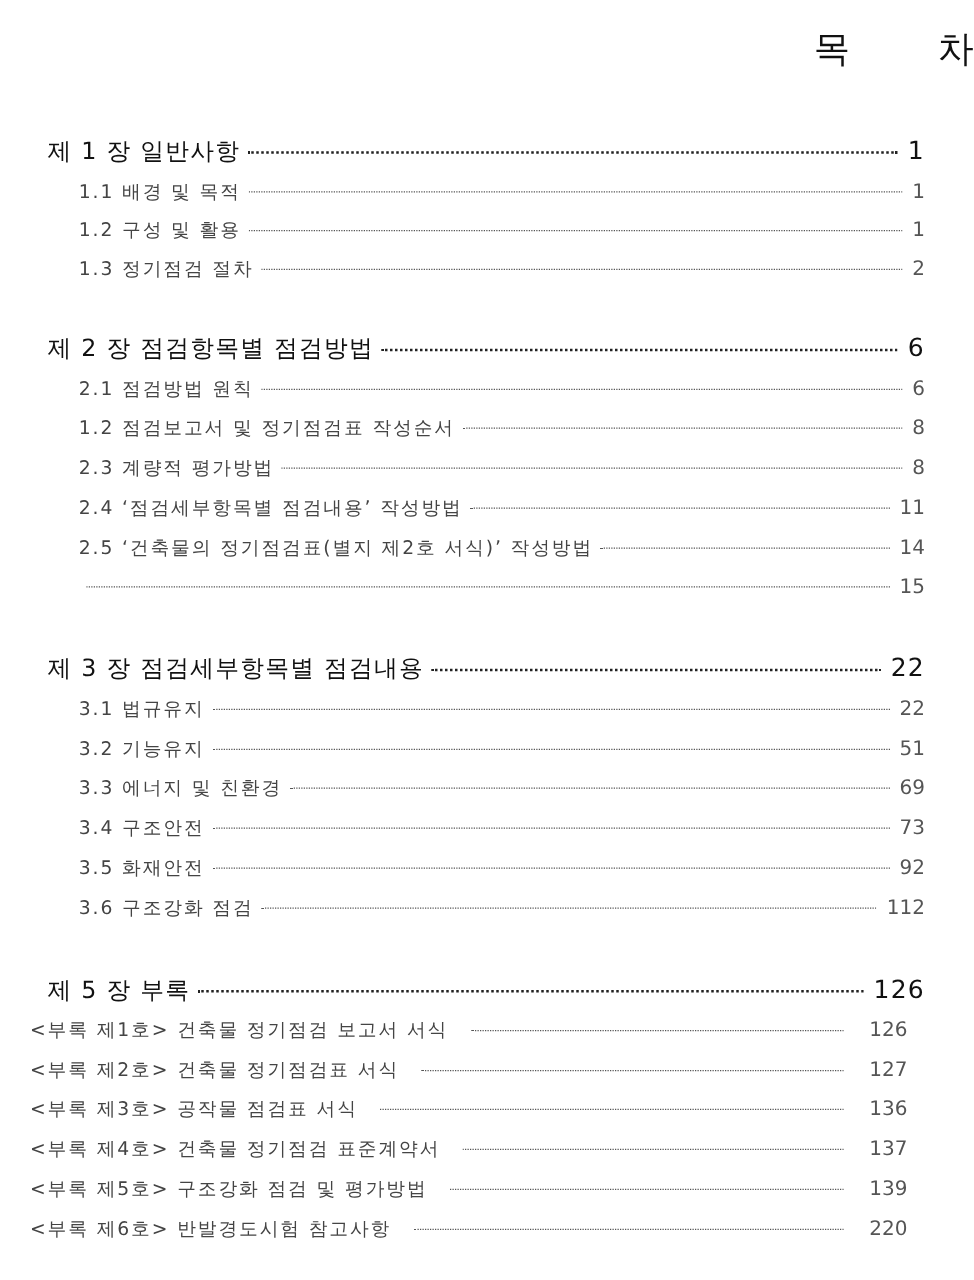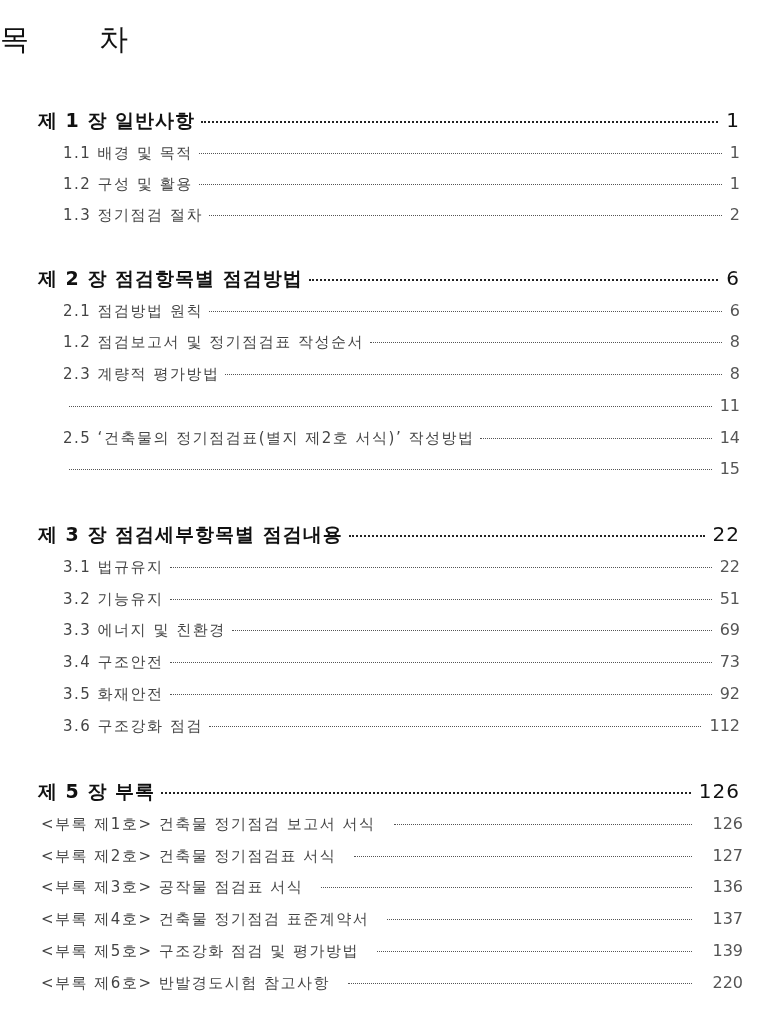--- a/index.html
+++ b/index.html
@@ -1,35 +1,35 @@
 <!DOCTYPE html>
 <html><head>
 <meta charset="utf-8">
 <style>
   html, body { margin:0; padding:0; background:#ffffff; }
   body { width:779px; height:1024px; position:relative; overflow:hidden;
          font-family:"DejaVu Sans","Liberation Sans",sans-serif; color:#333; }
-  .title { position:absolute; top:20px; left:0; width:779px; text-align:left;
+  .title { position:absolute; top:20px; left:0; width:779px; text-align:right;
            font-size:29px; color:#111; letter-spacing:0; }
   .title span { display:inline-block; }
   .title .gap { width:70px; }
   .toc-line { position:absolute; display:flex; align-items:baseline; white-space:nowrap; }
   .toc-line .label { flex:0 0 auto; }
   .toc-line .dots { flex:1 1 auto; overflow:hidden; margin:0 8px 0 6px; position:relative; height:1em; }
   .toc-line .dots::before { content:""; position:absolute; left:0; right:0; bottom:4px;
           border-bottom:2px dotted #444; }
   .toc-line .page { flex:0 0 auto; text-align:right; }
   .chapter { left:38px; width:702px; font-size:19px; color:#111; font-weight:normal; letter-spacing:1px; }
-  .chapter .label { font-weight:bold; }
+  .chapter .label { font-weight:normal; }
   .chapter .dots::before { border-bottom:2.5px dotted #222; bottom:4px; }
   .chapter .page { font-size:20px; }
   .sub { left:63px; width:677px; font-size:15px; color:#444; letter-spacing:1.5px; }
   .sub .dots::before { border-bottom:1.5px dotted #555; bottom:4px; }
   .sub .page { color:#555; font-size:16px; letter-spacing:0; }
-  .app { left:41px; width:702px; font-size:15px; color:#444; letter-spacing:1.5px;gap:12px; }
+  .app { left:24px; width:702px; font-size:15px; color:#444; letter-spacing:1.5px;gap:12px; }
   .app .dots::before { border-bottom:1.5px dotted #555; bottom:4px; }
   .app .page { color:#555; font-size:16px; letter-spacing:0; }
 </style>
 </head>
 <body>
 
 <div class="title">
   <span>목</span><span class="gap"></span><span>차</span>
 </div>
 
@@ -68,20 +68,21 @@
   <span class="label">1.2 점검보고서 및 정기점검표 작성순서</span>
   <span class="dots"></span>
   <span class="page">8</span>
 </div>
 <div class="toc-line sub" style="top:364px">
   <span class="label">2.3 계량적 평가방법</span>
   <span class="dots"></span>
   <span class="page">8</span>
 </div>
 <div class="toc-line sub" style="top:396px">
+  <span class="label">2.4 ‘점검세부항목별 점검내용’ 작성방법</span>
   <span class="dots"></span>
   <span class="page">11</span>
 </div>
 <div class="toc-line sub" style="top:428px">
   <span class="label">2.5 ‘건축물의 정기점검표(별지 제2호 서식)’ 작성방법</span>
   <span class="dots"></span>
   <span class="page">14</span>
 </div>
 <div class="toc-line sub" style="top:459px">
   <span class="dots"></span>

